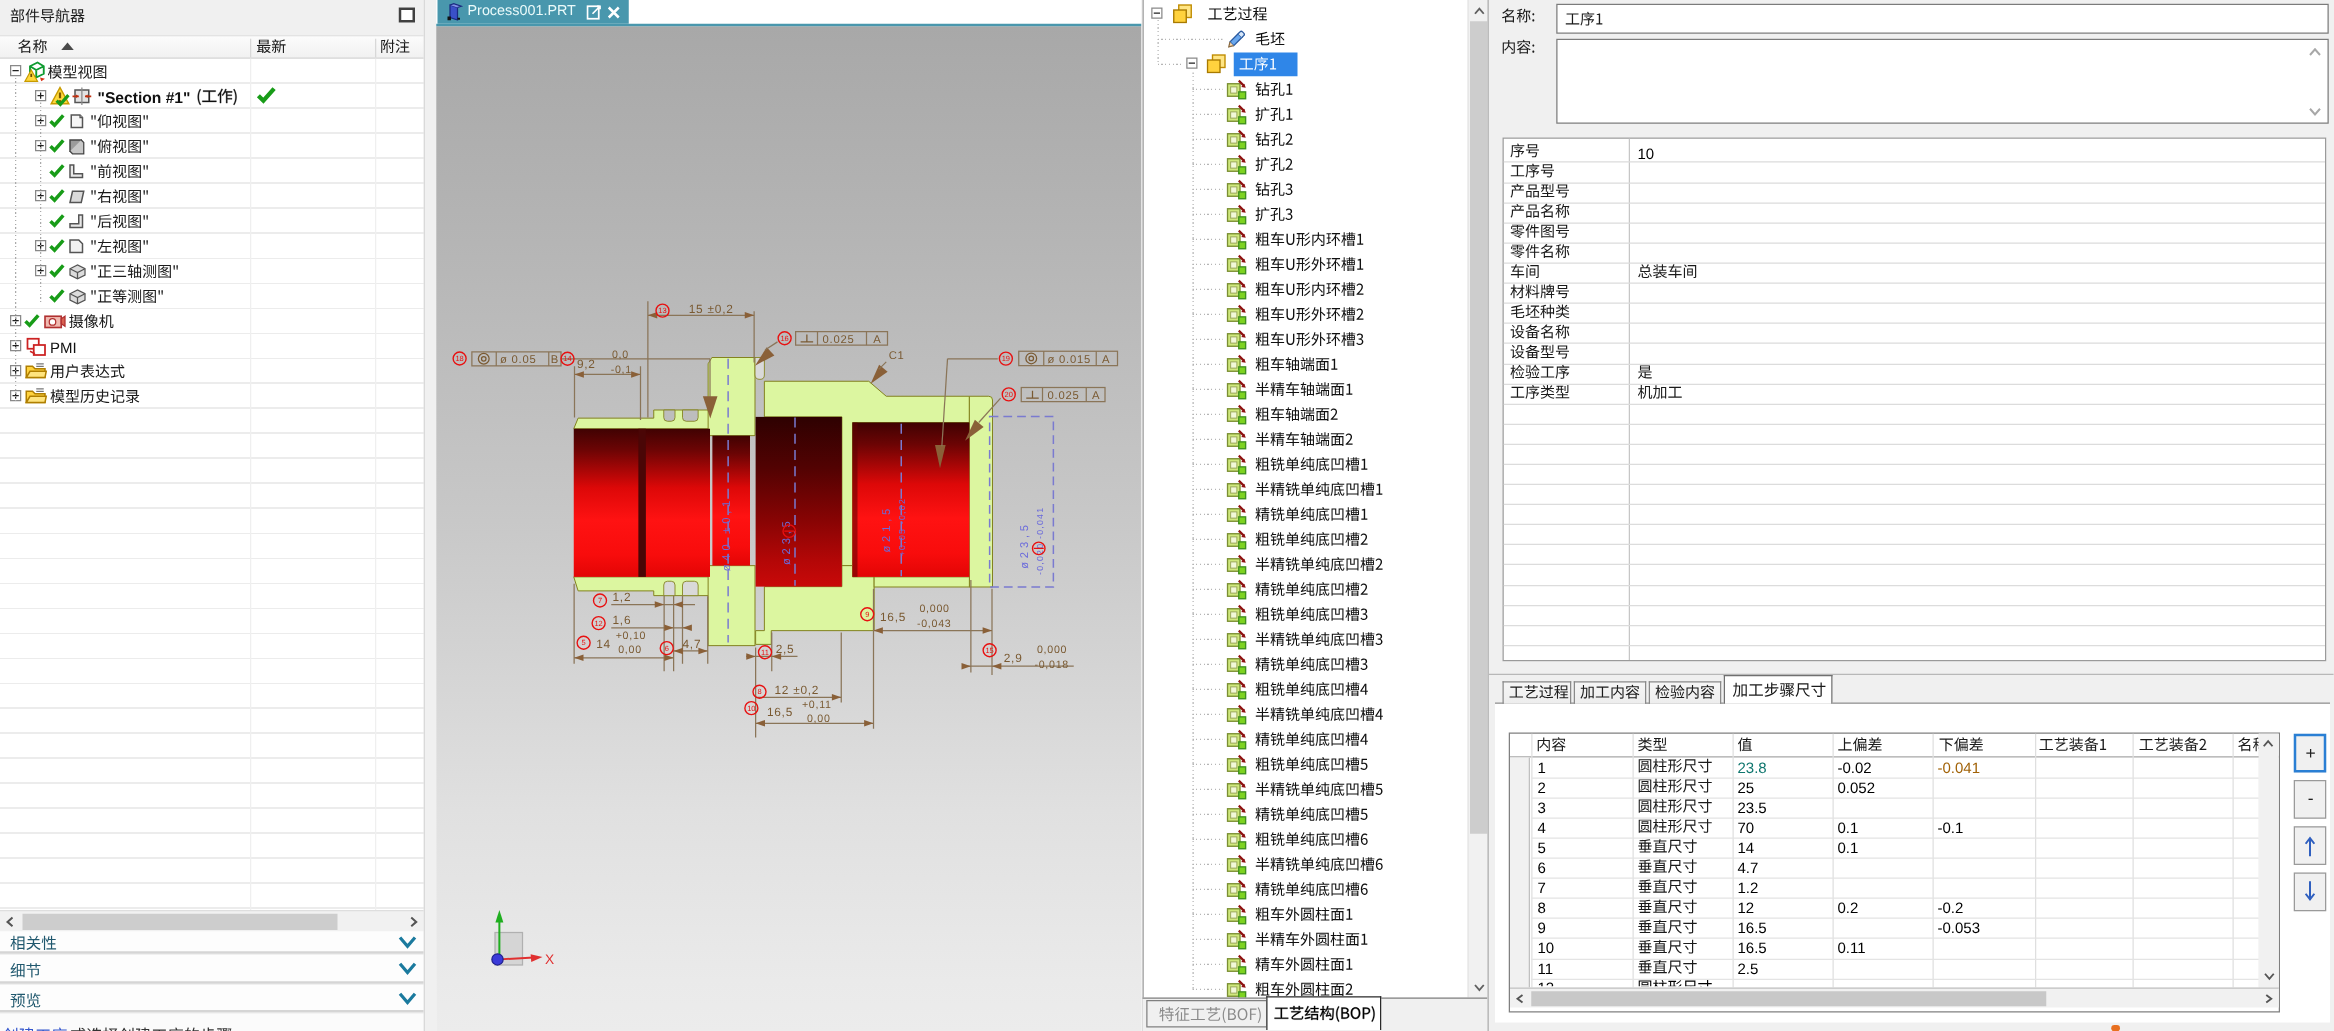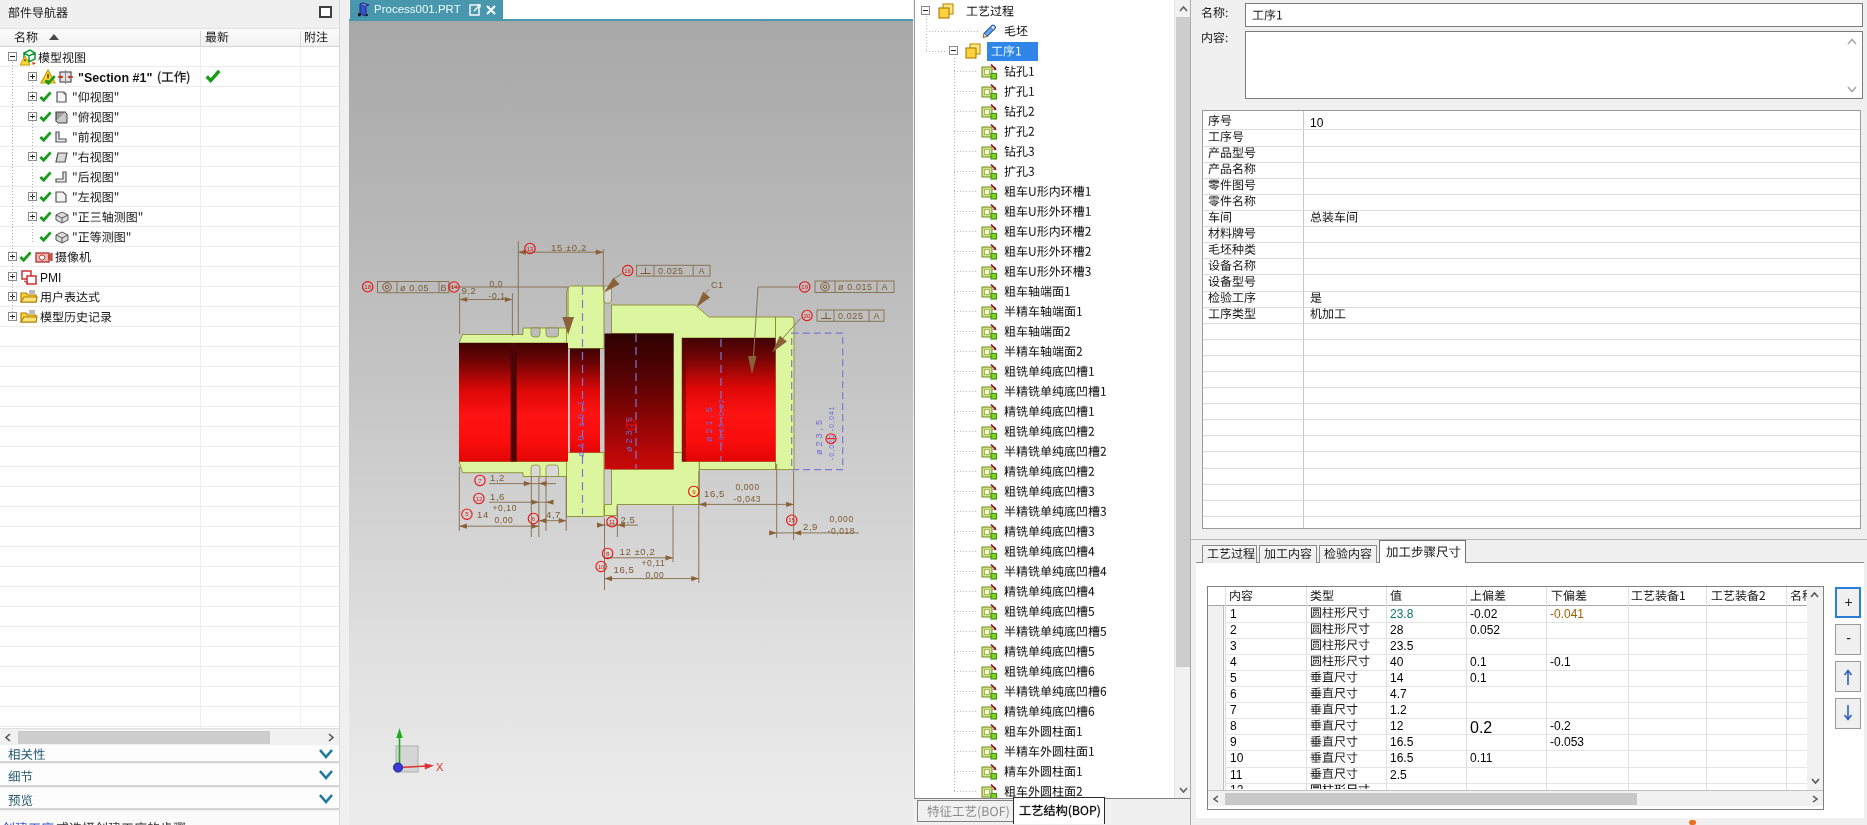--- a/index.html
+++ b/index.html
@@ -866,38 +866,38 @@
   </svg>
 <div class="abs" style="left:1689px;top:820px;width:7px;height:5px;background:#e87020;border-radius:3px"></div>
 <div class="abs" style="left:78.0px;top:70.5px;font-size:12.5px;color:#111;white-space:pre;font-weight:bold">"Section #1"</div>
 <div class="abs" style="left:40.0px;top:270.5px;font-size:12.0px;color:#111;white-space:pre">PMI</div>
 <div class="abs" style="left:1310.0px;top:116.0px;font-size:12.0px;color:#000;white-space:pre">10</div>
 <div class="abs" style="left:1230.0px;top:606.5px;font-size:12.0px;color:#000;white-space:pre">1</div>
 <div class="abs" style="left:1390.0px;top:606.5px;font-size:12.0px;color:#0f766e;white-space:pre">23.8</div>
 <div class="abs" style="left:1470.0px;top:606.5px;font-size:12.0px;color:#000;white-space:pre">-0.02</div>
 <div class="abs" style="left:1550.0px;top:606.5px;font-size:12.0px;color:#a16207;white-space:pre">-0.041</div>
 <div class="abs" style="left:1230.0px;top:622.6px;font-size:12.0px;color:#000;white-space:pre">2</div>
-<div class="abs" style="left:1390.0px;top:622.6px;font-size:12.0px;color:#000;white-space:pre">28</div>
+<div class="abs" style="left:1390.0px;top:622.6px;font-size:12.0px;color:#000;white-space:pre">25</div>
 <div class="abs" style="left:1470.0px;top:622.6px;font-size:12.0px;color:#000;white-space:pre">0.052</div>
 <div class="abs" style="left:1230.0px;top:638.7px;font-size:12.0px;color:#000;white-space:pre">3</div>
 <div class="abs" style="left:1390.0px;top:638.7px;font-size:12.0px;color:#000;white-space:pre">23.5</div>
 <div class="abs" style="left:1230.0px;top:654.8px;font-size:12.0px;color:#000;white-space:pre">4</div>
-<div class="abs" style="left:1390.0px;top:654.8px;font-size:12.0px;color:#000;white-space:pre">40</div>
+<div class="abs" style="left:1390.0px;top:654.8px;font-size:12.0px;color:#000;white-space:pre">70</div>
 <div class="abs" style="left:1470.0px;top:654.8px;font-size:12.0px;color:#000;white-space:pre">0.1</div>
 <div class="abs" style="left:1550.0px;top:654.8px;font-size:12.0px;color:#000;white-space:pre">-0.1</div>
 <div class="abs" style="left:1230.0px;top:670.9px;font-size:12.0px;color:#000;white-space:pre">5</div>
 <div class="abs" style="left:1390.0px;top:670.9px;font-size:12.0px;color:#000;white-space:pre">14</div>
 <div class="abs" style="left:1470.0px;top:670.9px;font-size:12.0px;color:#000;white-space:pre">0.1</div>
 <div class="abs" style="left:1230.0px;top:687.0px;font-size:12.0px;color:#000;white-space:pre">6</div>
 <div class="abs" style="left:1390.0px;top:687.0px;font-size:12.0px;color:#000;white-space:pre">4.7</div>
 <div class="abs" style="left:1230.0px;top:703.1px;font-size:12.0px;color:#000;white-space:pre">7</div>
 <div class="abs" style="left:1390.0px;top:703.1px;font-size:12.0px;color:#000;white-space:pre">1.2</div>
 <div class="abs" style="left:1230.0px;top:719.2px;font-size:12.0px;color:#000;white-space:pre">8</div>
 <div class="abs" style="left:1390.0px;top:719.2px;font-size:12.0px;color:#000;white-space:pre">12</div>
-<div class="abs" style="left:1470.0px;top:719.2px;font-size:16px;color:#000;white-space:pre">0.2</div>
+<div class="abs" style="left:1470.0px;top:719.2px;font-size:12.0px;color:#000;white-space:pre">0.2</div>
 <div class="abs" style="left:1550.0px;top:719.2px;font-size:12.0px;color:#000;white-space:pre">-0.2</div>
 <div class="abs" style="left:1230.0px;top:735.3px;font-size:12.0px;color:#000;white-space:pre">9</div>
 <div class="abs" style="left:1390.0px;top:735.3px;font-size:12.0px;color:#000;white-space:pre">16.5</div>
 <div class="abs" style="left:1550.0px;top:735.3px;font-size:12.0px;color:#000;white-space:pre">-0.053</div>
 <div class="abs" style="left:1230.0px;top:751.4px;font-size:12.0px;color:#000;white-space:pre">10</div>
 <div class="abs" style="left:1390.0px;top:751.4px;font-size:12.0px;color:#000;white-space:pre">16.5</div>
 <div class="abs" style="left:1470.0px;top:751.4px;font-size:12.0px;color:#000;white-space:pre">0.11</div>
 <div class="abs" style="left:1230.0px;top:767.5px;font-size:12.0px;color:#000;white-space:pre">11</div>
 <div class="abs" style="left:1390.0px;top:767.5px;font-size:12.0px;color:#000;white-space:pre">2.5</div>
 <svg class="abs" style="left:0;top:0;pointer-events:none" width="1867" height="825">

